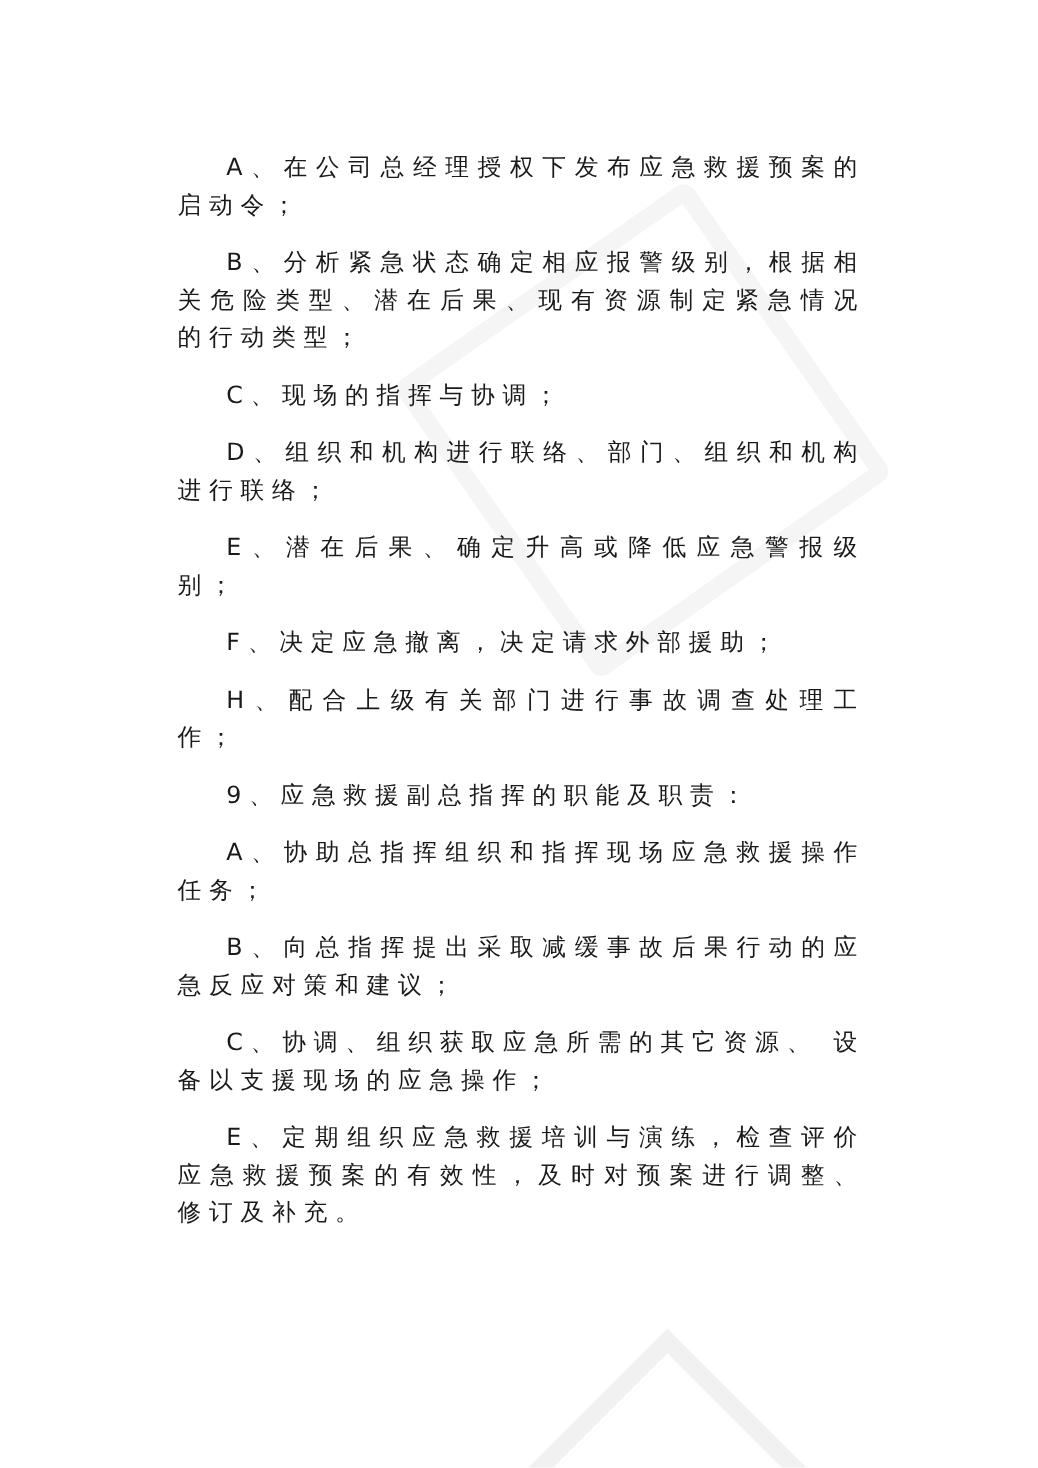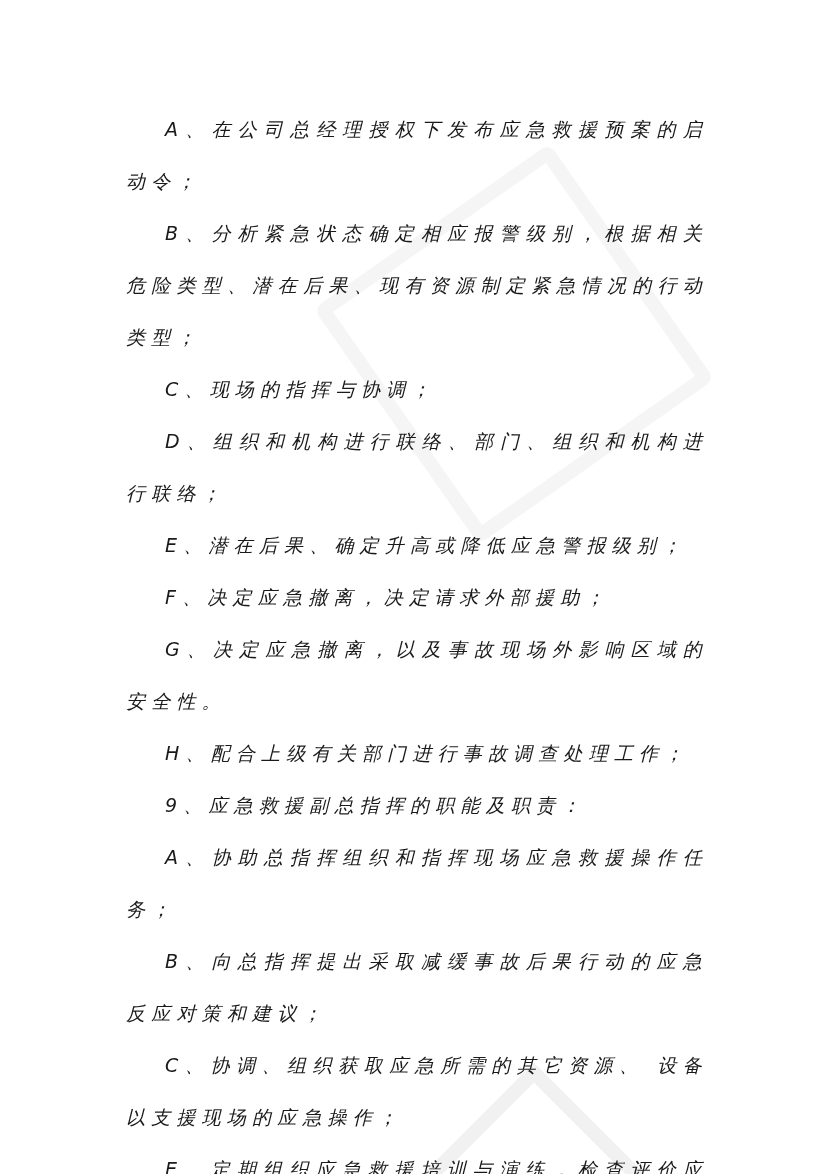--- a/index.html
+++ b/index.html
@@ -1,40 +1,39 @@
 <!DOCTYPE html>
 <html><head>
 <meta charset="utf-8">
 <style>
   html, body { margin: 0; padding: 0; background: #ffffff; }
   body { width: 830px; height: 1174px; position: relative; overflow: hidden;
          font-family: "DejaVu Sans", "Liberation Sans", sans-serif; color: #1a1a1a; }
   .page { position: absolute; left: 126px; top: 103px; width: 582px; }
-  .para { font-size: 19px; line-height: 52px; letter-spacing: 6.2px;
-          text-indent: 39px; margin: 0; text-align: justify; font-style: italic; }
+  .para { font-size: 19px; line-height: 30px; letter-spacing: 6.2px;
+          text-indent: 39px; margin: 16px; text-align: justify; }
   .watermark { position: absolute; pointer-events: none; }
   .wm1 { left: 370px; top: 200px; width: 260px; height: 260px; transform: rotate(-35deg);
          border: 14px solid rgba(200,200,200,0.18); border-radius: 10px; }
   .wm2 { left: 420px; top: 1110px; width: 200px; height: 200px; transform: rotate(45deg);
          border: 14px solid rgba(200,200,200,0.25); }
 </style>
 </head>
 <body>
 
 <div class="watermark wm1"></div>
 <div class="watermark wm2"></div>
 
 <div class="page">
   <p class="para">A、在公司总经理授权下发布应急救援预案的启动令；</p>
   <p class="para">B、分析紧急状态确定相应报警级别，根据相关危险类型、潜在后果、现有资源制定紧急情况的行动类型；</p>
   <p class="para">C、现场的指挥与协调；</p>
   <p class="para">D、组织和机构进行联络、部门、组织和机构进行联络；</p>
   <p class="para">E、潜在后果、确定升高或降低应急警报级别；</p>
   <p class="para">F、决定应急撤离，决定请求外部援助；</p>
-  <p class="para">G、决定应急撤离，以及事故现场外影响区域的安全性。</p>
   <p class="para">H、配合上级有关部门进行事故调查处理工作；</p>
   <p class="para">9、应急救援副总指挥的职能及职责：</p>
   <p class="para">A、协助总指挥组织和指挥现场应急救援操作任务；</p>
   <p class="para">B、向总指挥提出采取减缓事故后果行动的应急反应对策和建议；</p>
   <p class="para">C、协调、组织获取应急所需的其它资源、 设备以支援现场的应急操作；</p>
   <p class="para">E、定期组织应急救援培训与演练，检查评价应急救援预案的有效性，及时对预案进行调整、修订及补充。</p>
 
 </div>
 
 </body></html>

